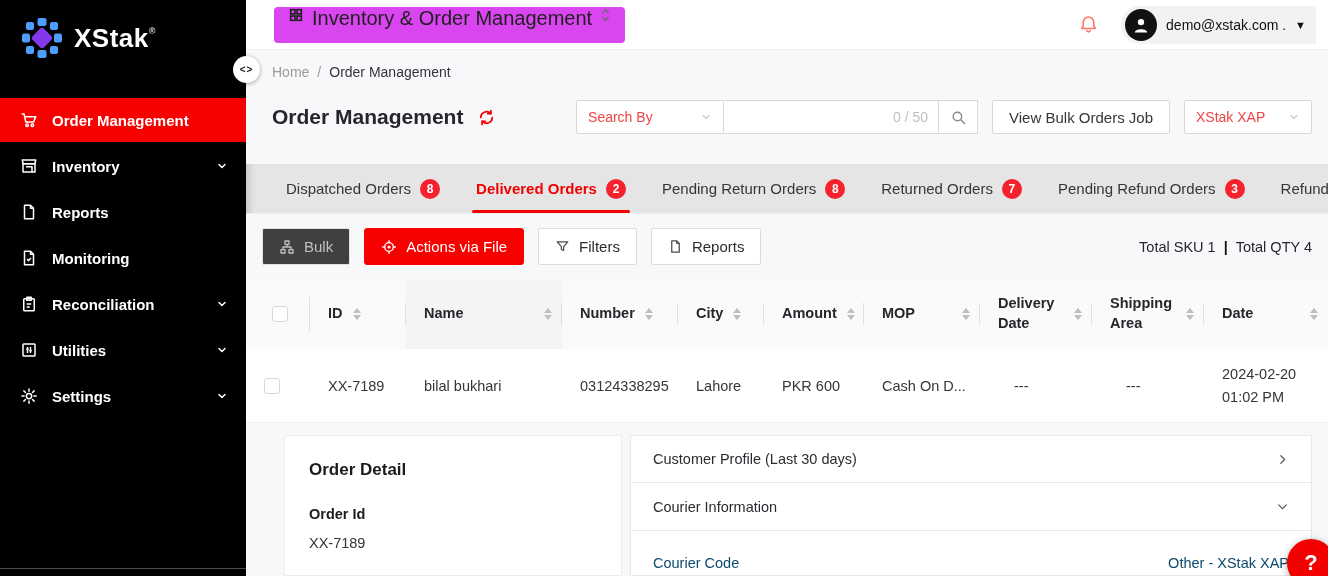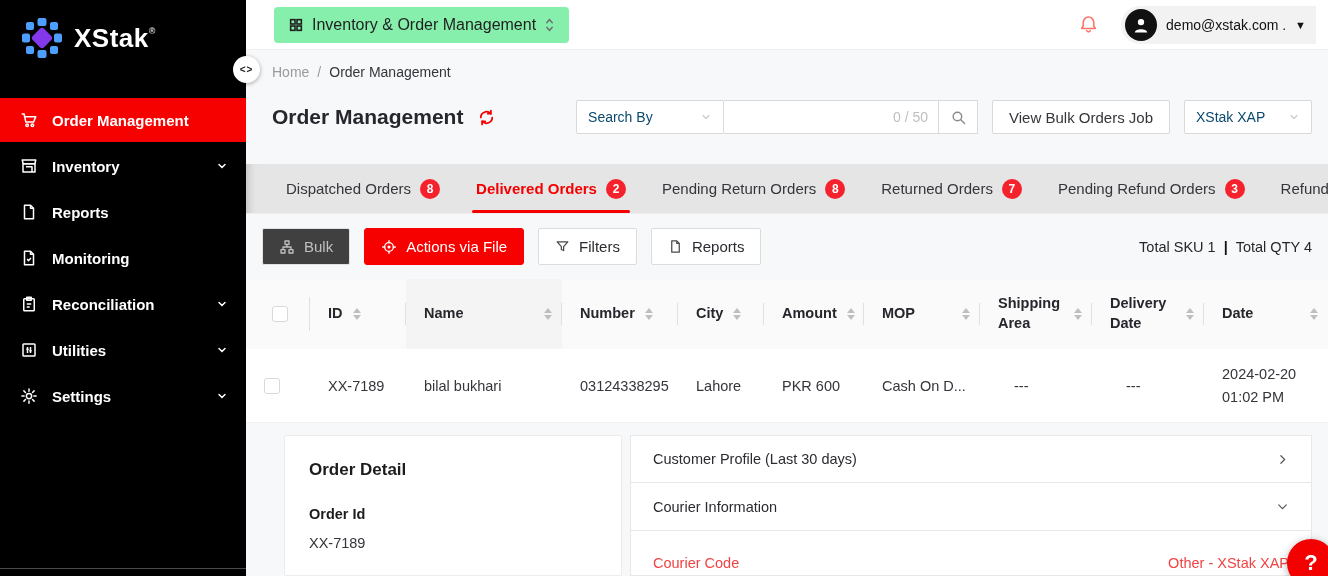--- a/index.html
+++ b/index.html
@@ -22,40 +22,40 @@
   .nav-item .ni-chev { color:#fff; }
   .nav-item.expanded-head { background:#2d2d2d; }
   .nav-item.active { background:#f70000; }
   .nav-sub { display:block; padding:10px 18px 12px 64px; font-size:15px; font-weight:bold; cursor:pointer; margin-bottom:4px;}
   .sidebar-footer { position:absolute; left:0; right:0; bottom:4px; border-top:1px solid #4a4a4a; height:4px;}
 
   
   .main { margin-left:246px; height:576px; display:flex; flex-direction:column; }
 
   .topbar { height:50px; background:#fff; display:flex; align-items:center; padding:0 12px 0 28px; border-bottom:1px solid #f0f0f0; }
-  .app-switcher { display:flex; align-items:center; gap:8px; background:#86efac; border-radius:4px; height:36px; padding:0 14px; font-size:16px; color:#1f1f1f; cursor:pointer;}
+  .app-switcher { display:flex; align-items:flex-start; gap:8px; background:#d946ef; border-radius:4px; height:36px; padding:0 14px; font-size:20px; color:#1f1f1f; cursor:pointer;}
   .topbar-right { margin-left:auto; display:flex; align-items:center; gap:22px; }
   .bell-btn { color:#ff7368; cursor:pointer; }
   .user-pill { display:flex; align-items:center; gap:9px; background:#f2f2f2; border-radius:20px 0 0 20px; height:38px; padding:0 10px 0 4px; cursor:pointer;}
   .avatar { width:32px; height:32px; border-radius:50%; background:#111; display:flex; align-items:center; justify-content:center; }
   .user-email { font-size:14px; color:#111; white-space:nowrap; }
   .user-caret { font-size:11px; color:#111; }
 
   .crumb-row { height:44px; display:flex; align-items:center; padding-left:26px; position:relative; }
   .collapse-toggle { position:absolute; left:-13px; top:6px; width:27px; height:27px; border-radius:50%; background:#fff; box-shadow:0 1px 4px rgba(0,0,0,.35); display:flex; align-items:center; justify-content:center; font-size:10px; font-weight:bold; color:#222; letter-spacing:1px; cursor:pointer; z-index:8;}
   .crumb-home { color:#9a9a9a; cursor:pointer;}
   .crumb-sep { color:#9a9a9a; margin:0 8px; }
   .crumb-cur { color:#35353b; }
 
   .title-row { display:flex; align-items:center; padding:6px 16px 6px 26px; }
   .page-title { font-size:21px; font-weight:bold; color:#26262c; }
   .refresh-btn { margin-left:14px; color:#f40000; cursor:pointer; }
   .title-controls { margin-left:auto; display:flex; align-items:center; gap:14px; }
   .search-group { display:flex; align-items:stretch; }
-  .sel { display:flex; align-items:center; justify-content:space-between; background:#fff; border:1px solid #d9d9d9; border-radius:2px; height:34px; padding:0 11px; color:#0c4a6e; cursor:pointer; }
+  .sel { display:flex; align-items:center; justify-content:space-between; background:#fff; border:1px solid #d9d9d9; border-radius:2px; height:34px; padding:0 11px; color:#ef4444; cursor:pointer; }
   .sel-searchby { width:148px; }
   .sel .sel-chev { color:#c9c9c9; }
   .search-input-wrap { display:flex; align-items:center; width:215px; height:34px; background:#fff; border:1px solid #d9d9d9; border-left:none; padding:0 10px; }
   .search-input { border:none; outline:none; flex:1; min-width:0; font-size:14px; font-family:inherit; }
   .search-counter { color:#bfbfbf; font-size:14px; white-space:nowrap; }
   .search-btn { width:40px; height:34px; background:#fff; border:1px solid #d9d9d9; border-left:1px solid #d9d9d9; display:flex; align-items:center; justify-content:center; color:#8a8a8a; cursor:pointer; margin-left:-1px;}
   .btn-plain { height:34px; background:#fff; border:1px solid #d9d9d9; border-radius:2px; padding:0 16px; font-size:15px; color:#35353b; display:flex; align-items:center; cursor:pointer; font-family:inherit;}
   .sel-xap { width:128px; }
 
   .gap-strip { height:24px; }
@@ -98,21 +98,21 @@
   
   .detail { flex:1; display:flex; gap:8px; padding:12px 16px 0 38px; overflow:hidden; }
   .order-card { width:338px; flex-shrink:0; background:#fff; border:1px solid #ececec; border-radius:2px; padding:24px 24px; }
   .order-card h3 { font-size:17px; font-weight:bold; color:#1c1c1c; margin-bottom:26px; }
   .oc-label { font-size:14.5px; font-weight:bold; color:#1c1c1c; margin-bottom:13px; }
   .oc-value { font-size:14.5px; color:#35353b; }
   .accordion { flex:1; display:flex; flex-direction:column; }
   .acc-row { background:#fff; border:1px solid #e8e8e8; height:48px; display:flex; align-items:center; justify-content:space-between; padding:0 22px; font-size:14.5px; color:#2b2b31; cursor:pointer; }
   .acc-row + .acc-row { border-top:none; }
   .acc-chev { color:#555; }
-  .acc-content { background:#fff; border:1px solid #e8e8e8; border-top:none; flex:1; display:flex; justify-content:space-between; padding:24px 22px 0; font-size:14.5px; color:#ef4444;}
+  .acc-content { background:#fff; border:1px solid #e8e8e8; border-top:none; flex:1; display:flex; justify-content:space-between; padding:24px 22px 0; font-size:14.5px; color:#0c4a6e;}
 
   .help-fab { position:absolute; right:-7px; bottom:-11px; width:48px; height:48px; border-radius:50%; background:#f30000; color:#fff; font-size:22px; font-weight:bold; display:flex; align-items:center; justify-content:center; box-shadow:0 2px 8px rgba(0,0,0,.3); cursor:pointer; z-index:9;}
 </style>
 </head>
 <body>
 
 <aside class="sidebar">
   <div class="logo-row">
     <span>
       <svg width="44" height="44" viewBox="0 0 44 44">
@@ -444,28 +444,28 @@
         </span>
     </div>
     <div class="th">
       <span style="flex:1">MOP</span>
       <span class="sorter">
           <span class="car-up"></span>
           <span class="car-dn"></span>
         </span>
     </div>
     <div class="th">
+      <span style="flex:1">Delivery Date</span>
+      <span class="sorter">
+          <span class="car-up"></span>
+          <span class="car-dn"></span>
+        </span>
+    </div>
+    <div class="th">
       <span style="flex:1">Shipping Area</span>
-      <span class="sorter">
-          <span class="car-up"></span>
-          <span class="car-dn"></span>
-        </span>
-    </div>
-    <div class="th">
-      <span style="flex:1">Delivery Date</span>
       <span class="sorter">
           <span class="car-up"></span>
           <span class="car-dn"></span>
         </span>
     </div>
     <div class="th">
       <span style="flex:1">Date</span>
       <span class="sorter">
           <span class="car-up"></span>
           <span class="car-dn"></span>

